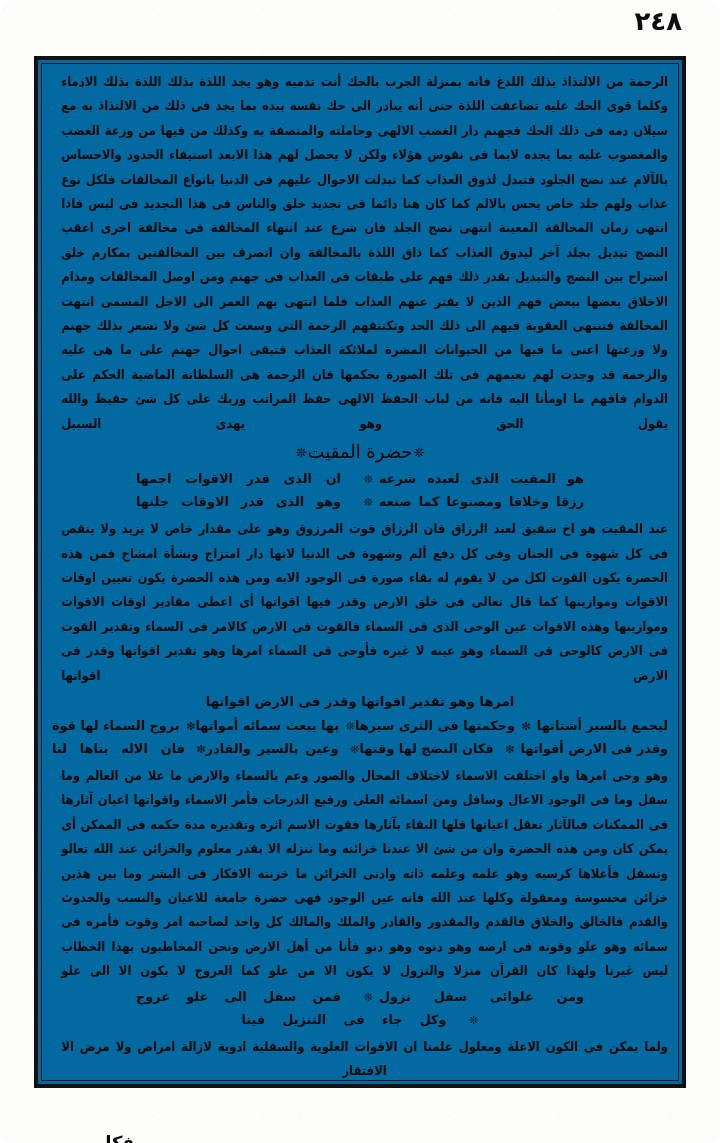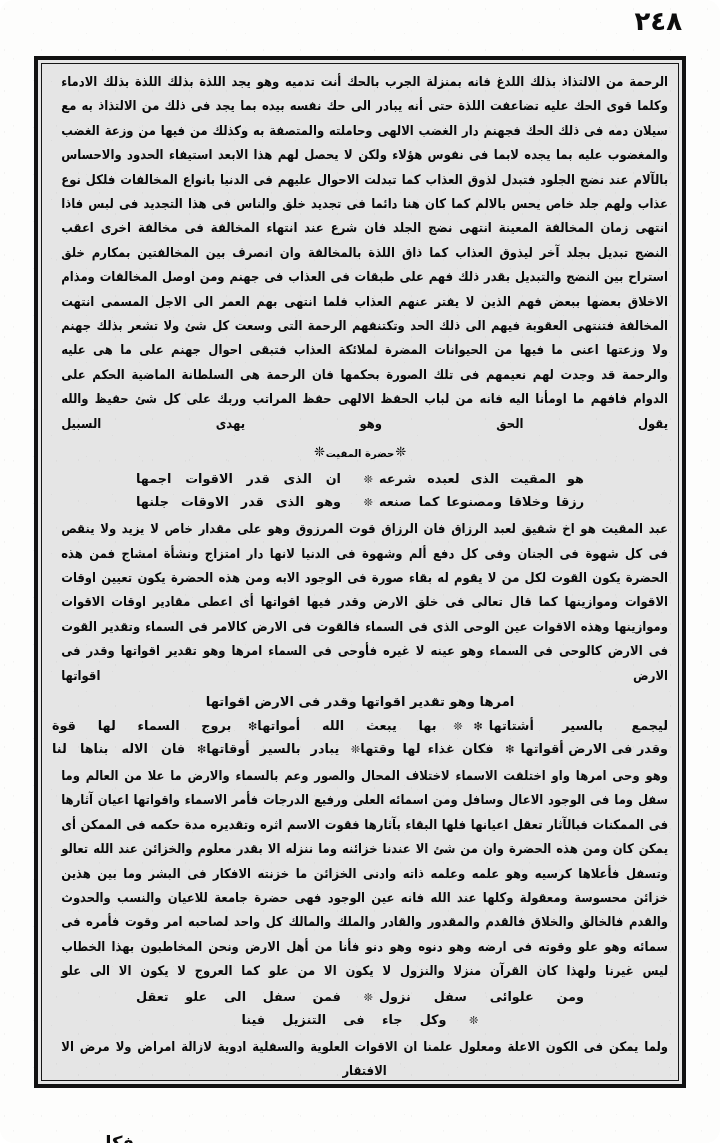--- a/index.html
+++ b/index.html
@@ -37,21 +37,21 @@
 
   
   .frame {
     position: absolute;
     left: 34px;
     top: 56px;
     width: 652px;
     height: 1032px;
     border: 4px solid #121212;
     box-sizing: border-box;
-    background: #e5e5e5;
+    background: #0369a1;
   }
   .frame-inner {
     position: absolute;
     inset: 3px;
     border: 1.5px solid #161616;
     box-sizing: border-box;
   }
 
   
   .body-text {
@@ -83,22 +83,22 @@
   }
 
   
   .heading-row {
     text-align: center;
     text-align-last: center;
     margin: 5px 0 3px 0;
     line-height: 22px;
   }
   .heading-text {
-    font-size: 10px;
-    font-weight: 700;
+    font-size: 18px;
+    font-weight: 400;
     color: #000;
     letter-spacing: 0px;
   }
   .orn {
     display: inline-block;
     font-size: 13px;
     font-weight: 700;
     color: #000;
     transform: translateY(-1px);
     margin: 0 1px;
@@ -196,43 +196,44 @@
       </div>
 
       <p class="para">عبد المقيت هو اخ شفيق لعبد الرزاق فان الرزاق قوت المرزوق وهو على مقدار خاص لا يزيد ولا ينقص فى كل شهوة فى الجنان وفى كل دفع ألم وشهوة فى الدنيا لانها دار امتزاج ونشأة امشاج فمن هذه الحضرة يكون القوت لكل من لا يقوم له بقاء صورة فى الوجود الابه ومن هذه الحضرة يكون تعيين اوقات الاقوات وموازينها كما قال تعالى فى خلق الارض وقدر فيها اقواتها أى اعطى مقادير اوقات الاقوات وموازينها وهذه الاقوات عين الوحى الذى فى السماء فالقوت فى الارض كالامر فى السماء وتقدير القوت فى الارض كالوحى فى السماء وهو عينه لا غيره فأوحى فى السماء امرها وهو تقدير اقواتها وقدر فى الارض اقواتها</p>
 
       <div class="centered-line">امرها وهو تقدير اقواتها وقدر فى الارض اقواتها</div>
 
       <div class="verse-block">
         <div class="verse-line wide">
           <span class="hemistich first">ليجمع بالسير أشتاتها</span>
           <span class="sep">❇</span>
-          <span class="sep">❊</span>
-          <span class="hemistich second">بها يبعث الله أمواتها</span>
+          <span class="hemistich second">وحكمتها فى الثرى سيرها</span>
+          <span class="sep">❊</span>
+          <span class="hemistich second">بها يبعث سمائه أمواتها</span>
           <span class="sep">❇</span>
           <span class="hemistich second">بروج السماء لها قوة</span>
         </div>
         <div class="verse-line wide">
           <span class="hemistich first">وقدر فى الارض أقواتها</span>
           <span class="sep">❇</span>
-          <span class="hemistich second">فكان غذاء لها وقتها</span>
-          <span class="sep">❊</span>
-          <span class="hemistich second">يبادر بالسير أوقاتها</span>
+          <span class="hemistich second">فكان النضج لها وقتها</span>
+          <span class="sep">❊</span>
+          <span class="hemistich second">وعين بالسير والقادر</span>
           <span class="sep">❇</span>
           <span class="hemistich second">فان الاله بناها لنا</span>
         </div>
       </div>
 
       <p class="para">وهو وحى امرها واو اختلفت الاسماء لاختلاف المحال والصور وعم بالسماء والارض ما علا من العالم وما سفل وما فى الوجود الاعال وسافل ومن اسمائه العلى ورفيع الدرجات فأمر الاسماء واقواتها اعيان آثارها فى الممكنات فبالآثار تعقل اعيانها فلها البقاء بآثارها فقوت الاسم اثره وتقديره مدة حكمه فى الممكن أى يمكن كان ومن هذه الحضرة وان من شئ الا عندنا خزائنه وما ننزله الا بقدر معلوم والخزائن عند الله تعالو وتسفل فأعلاها كرسيه وهو علمه وعلمه ذاته وادنى الخزائن ما خزنته الافكار فى البشر وما بين هذين خزائن محسوسة ومعقولة وكلها عند الله فانه عين الوجود فهى حضرة جامعة للاعيان والنسب والحدوث والقدم فالخالق والخلاق فالقدم والمقدور والقادر والملك والمالك كل واحد لصاحبه امر وقوت فأمره فى سمائه وهو علو وقوته فى ارضه وهو دنوه وهو دنو فأنا من أهل الارض ونحن المخاطبون بهذا الخطاب ليس غيرنا ولهذا كان القرآن منزلا والنزول لا يكون الا من علو كما العروج لا يكون الا الى علو</p>
 
       <div class="verse-block">
         <div class="verse-line">
           <span class="hemistich first">ومن علوائى سفل نزول</span>
           <span class="sep">❊</span>
-          <span class="hemistich second">فمن سفل الى علو تعقل</span>
+          <span class="hemistich second">فمن سفل الى علو عروج</span>
         </div>
         <div class="verse-line">
           <span class="sep">❊</span>
           <span class="hemistich second">وكل جاء فى التنزيل فينا</span>
         </div>
       </div>
 
       <p class="para last-free">ولما يمكن فى الكون الاعلة ومعلول علمنا ان الاقوات العلوية والسفلية ادوية لازالة امراض ولا مرض الا الافتقار</p>
 
     </div>

